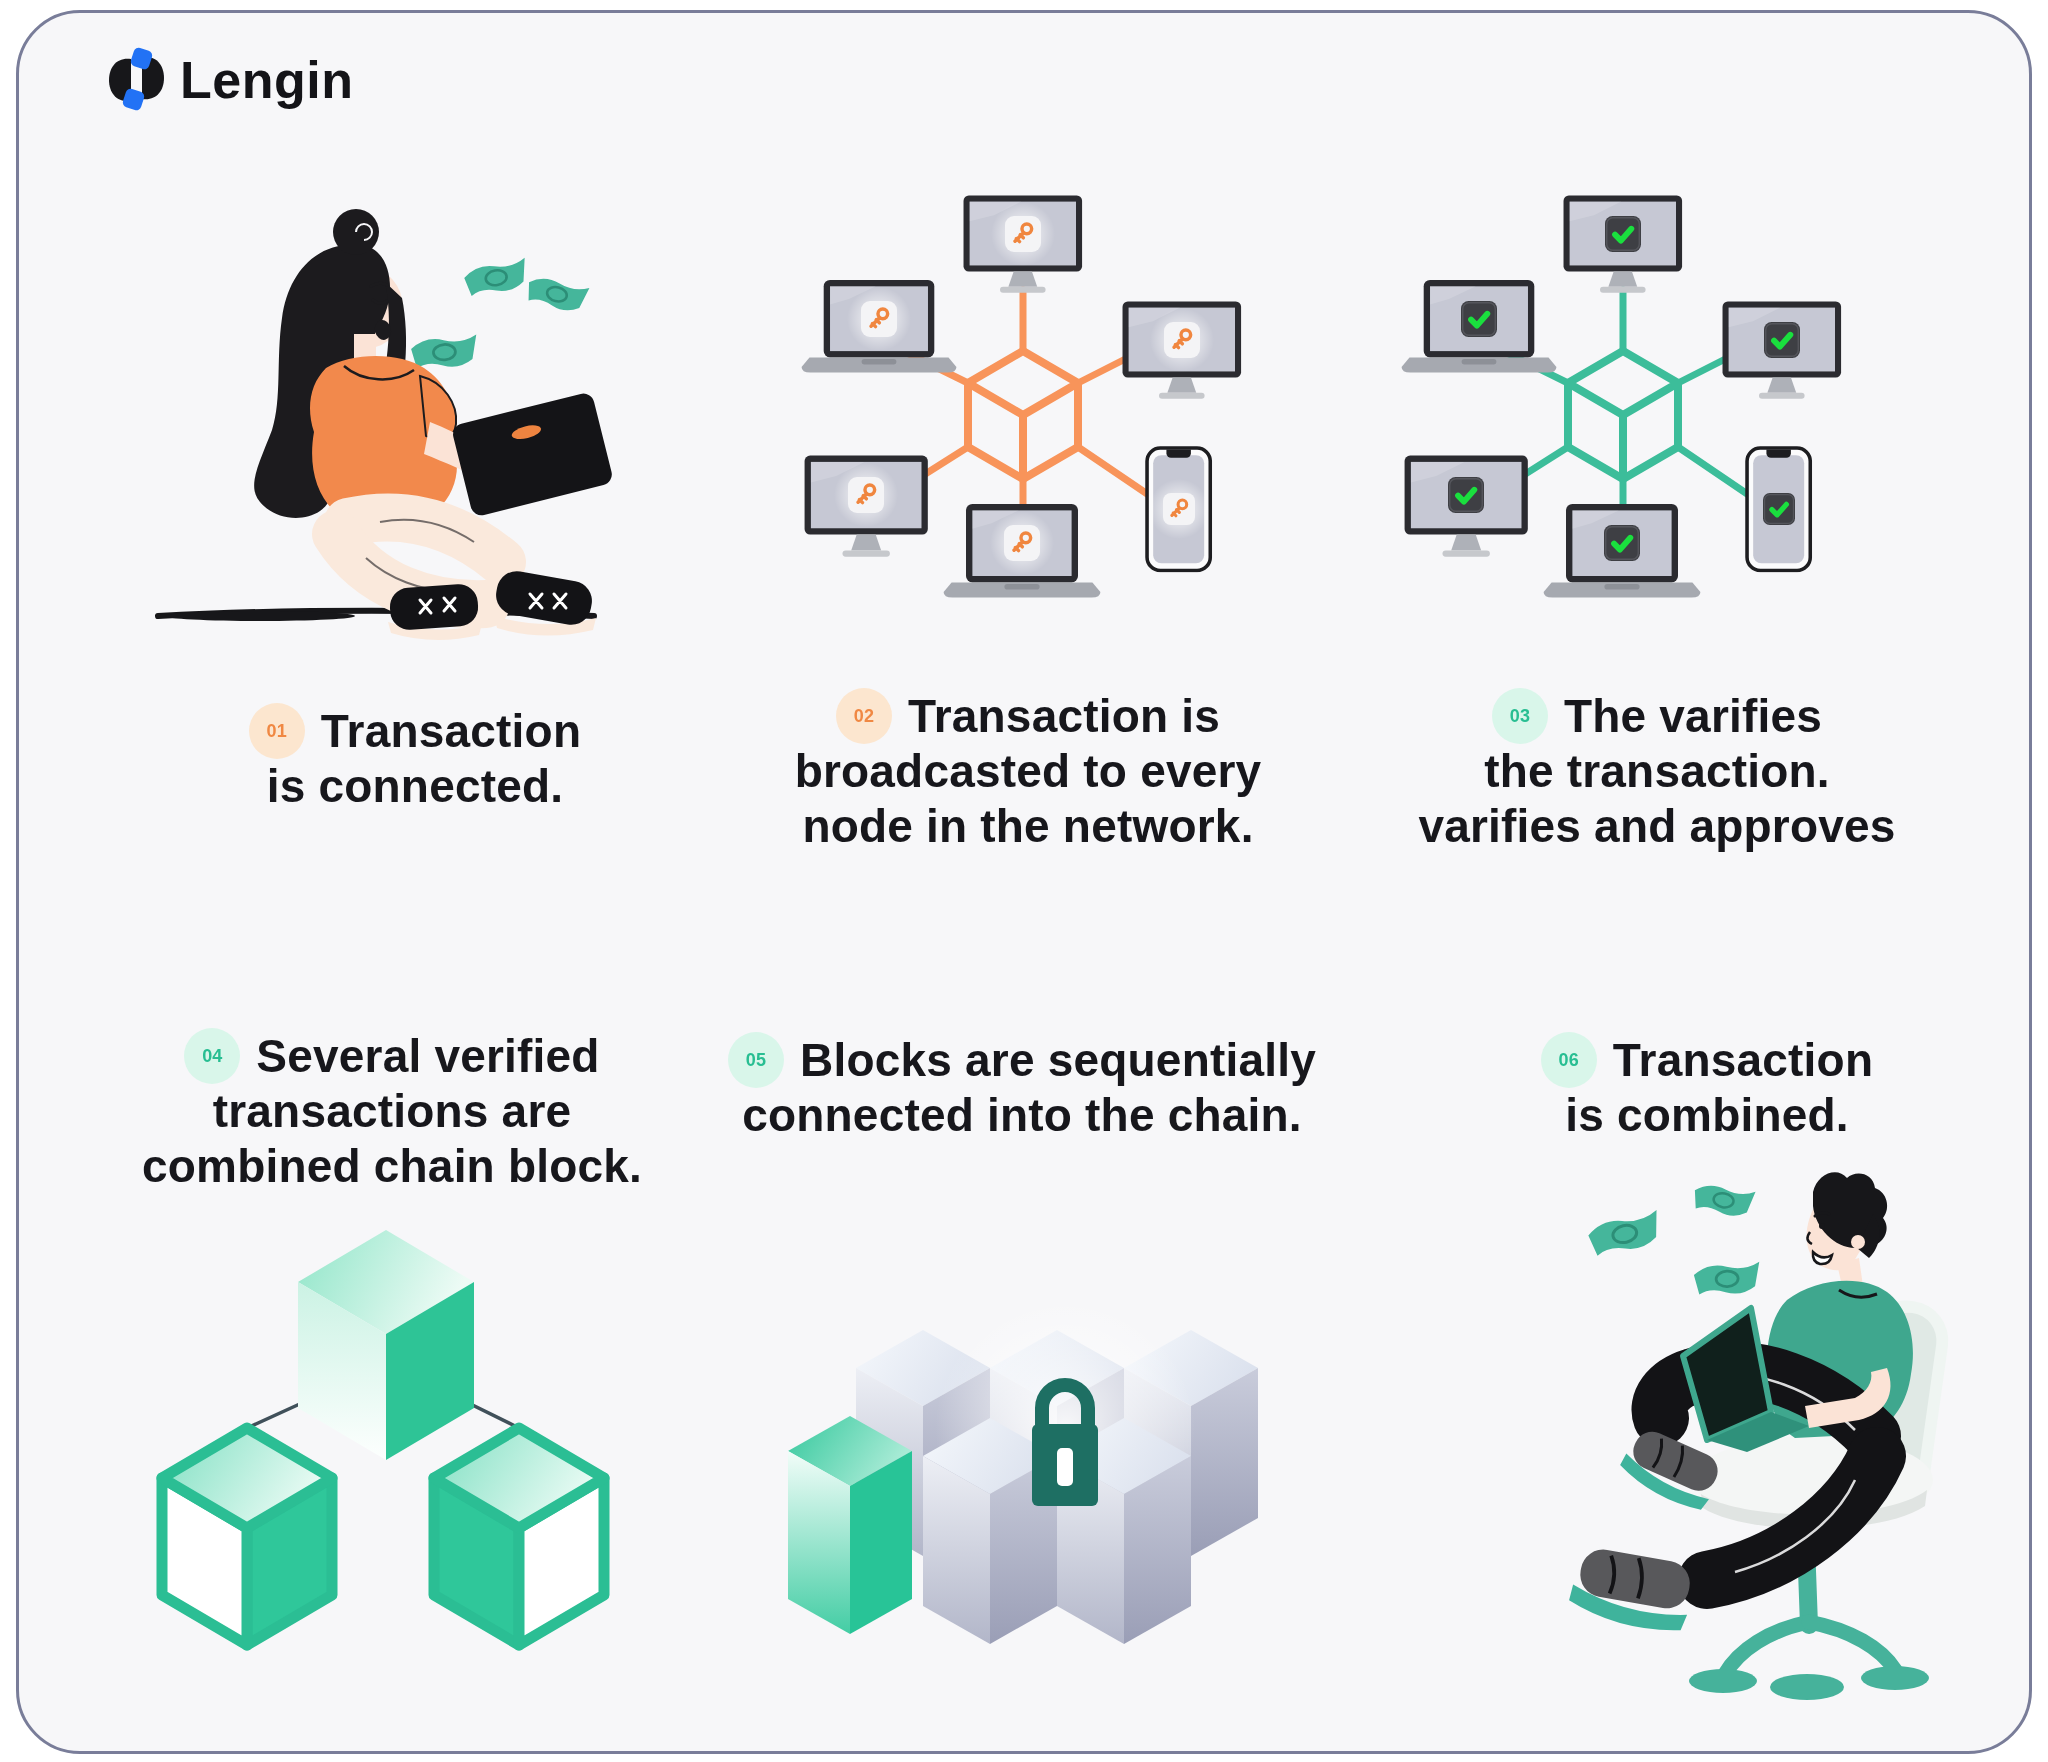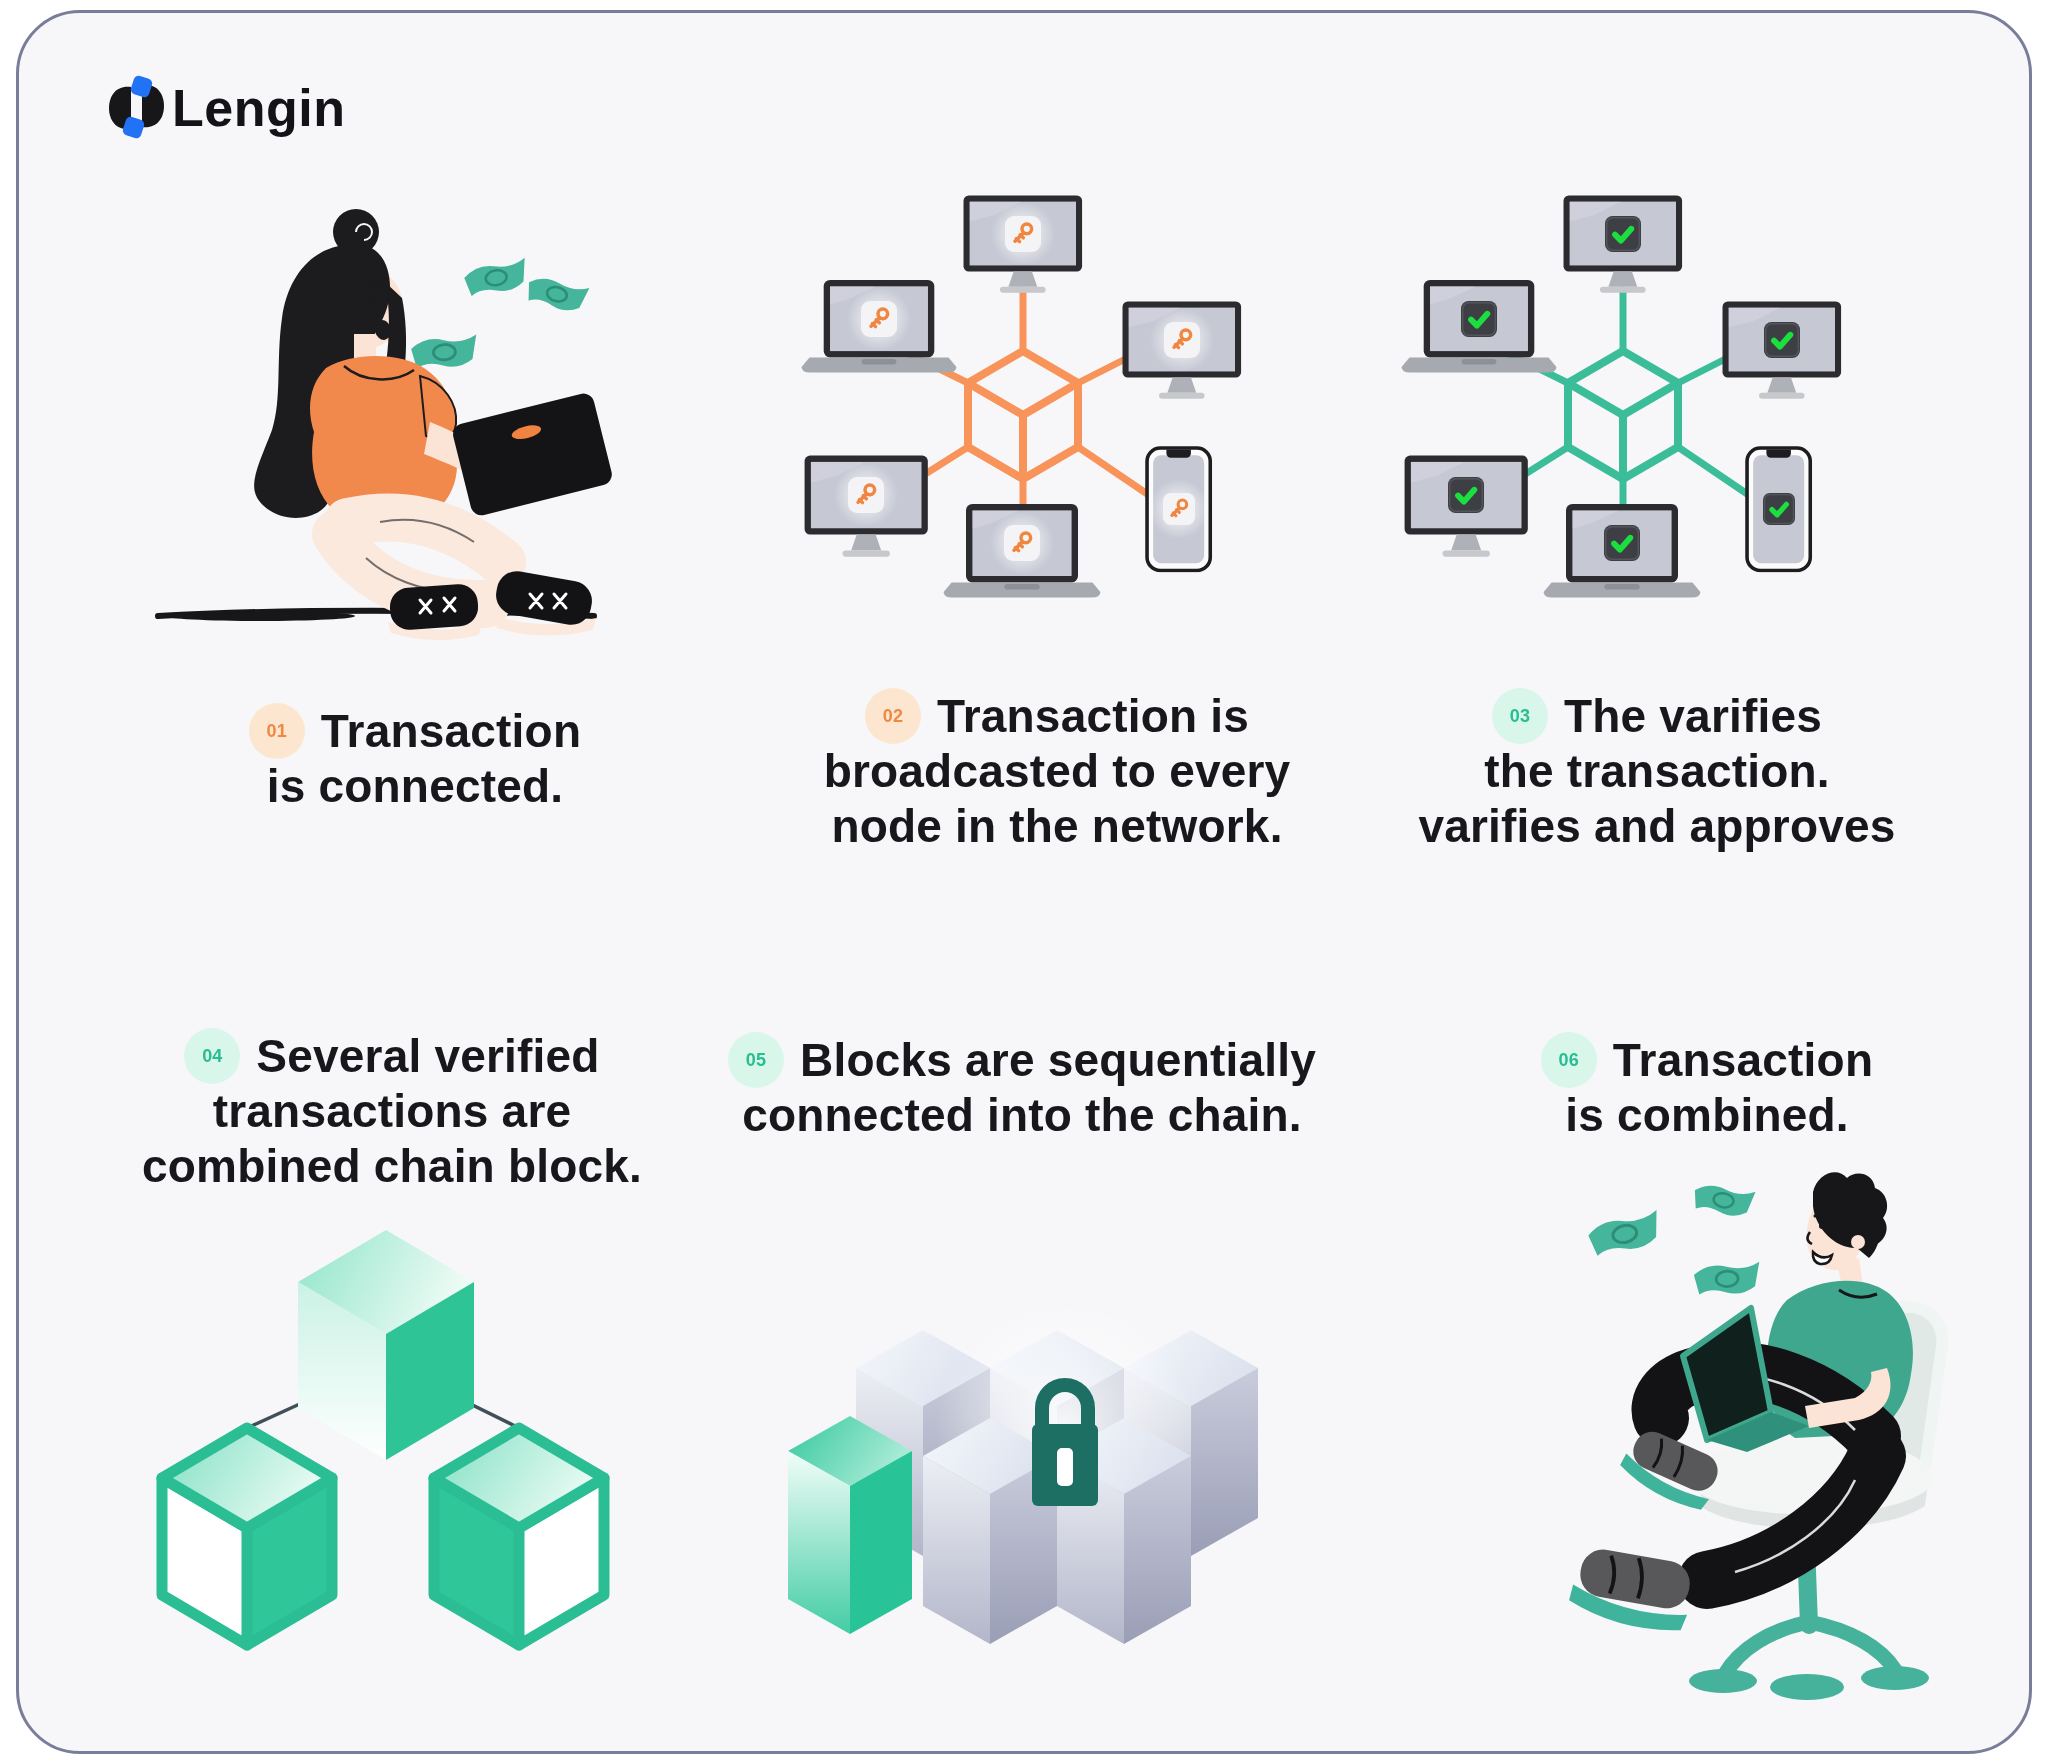--- a/index.html
+++ b/index.html
@@ -13,33 +13,33 @@
     --green-badge-bg:#D9F6EA;
     --green-line:#3CBD9A;
     --screen:#C6C8D4;
     --device:#2B2B30;
   }
   *{box-sizing:border-box;margin:0;padding:0;}
   body{background:#ffffff;font-family:"Liberation Sans",sans-serif;}
   .stage{position:relative;width:2048px;height:1762px;background:#ffffff;overflow:hidden;}
   .card{position:absolute;left:16px;top:10px;right:16px;bottom:8px;
         background:var(--card-bg);border:3px solid var(--card-border);border-radius:64px;}
-  .logo{position:absolute;left:104px;top:74px;display:flex;align-items:center;gap:4px;}
+  .logo{position:absolute;left:104px;top:46px;display:flex;align-items:center;gap:12px;}
   .logo-text{font-size:52px;font-weight:bold;color:#141418;letter-spacing:0.5px;}
   .ill{position:absolute;}
   .ill svg{width:100%;height:100%;display:block;}
   .caption{position:absolute;width:620px;text-align:center;font-weight:bold;
            font-size:46px;line-height:55px;color:var(--text);letter-spacing:0.2px;}
   .cap-row{display:flex;align-items:center;justify-content:center;gap:16px;}
   .badge{width:56px;height:56px;border-radius:50%;display:inline-flex;align-items:center;
          justify-content:center;font-size:18px;font-weight:bold;flex:0 0 auto;}
   .badge.orange{background:var(--orange-badge-bg);color:var(--orange);}
   .badge.green{background:var(--green-badge-bg);color:var(--green);}
   .cap1{left:105px;top:703px;}
-  .cap2{left:747px;top:688px;}
+  .cap2{left:718px;top:688px;}
   .cap3{left:1347px;top:688px;}
   .cap4{left:82px;top:1028px;}
   .cap5{left:712px;top:1032px;}
   .cap6{left:1397px;top:1032px;}
   .ill1{left:130px;top:170px;width:560px;height:480px;}
   .ill2{left:790px;top:190px;width:500px;height:450px;}
   .ill3{left:1390px;top:190px;width:500px;height:450px;}
   .ill4{left:130px;top:1170px;width:580px;height:520px;}
   .ill5{left:770px;top:1268px;width:760px;height:450px;}
   .ill6{left:1555px;top:1150px;width:470px;height:570px;}

